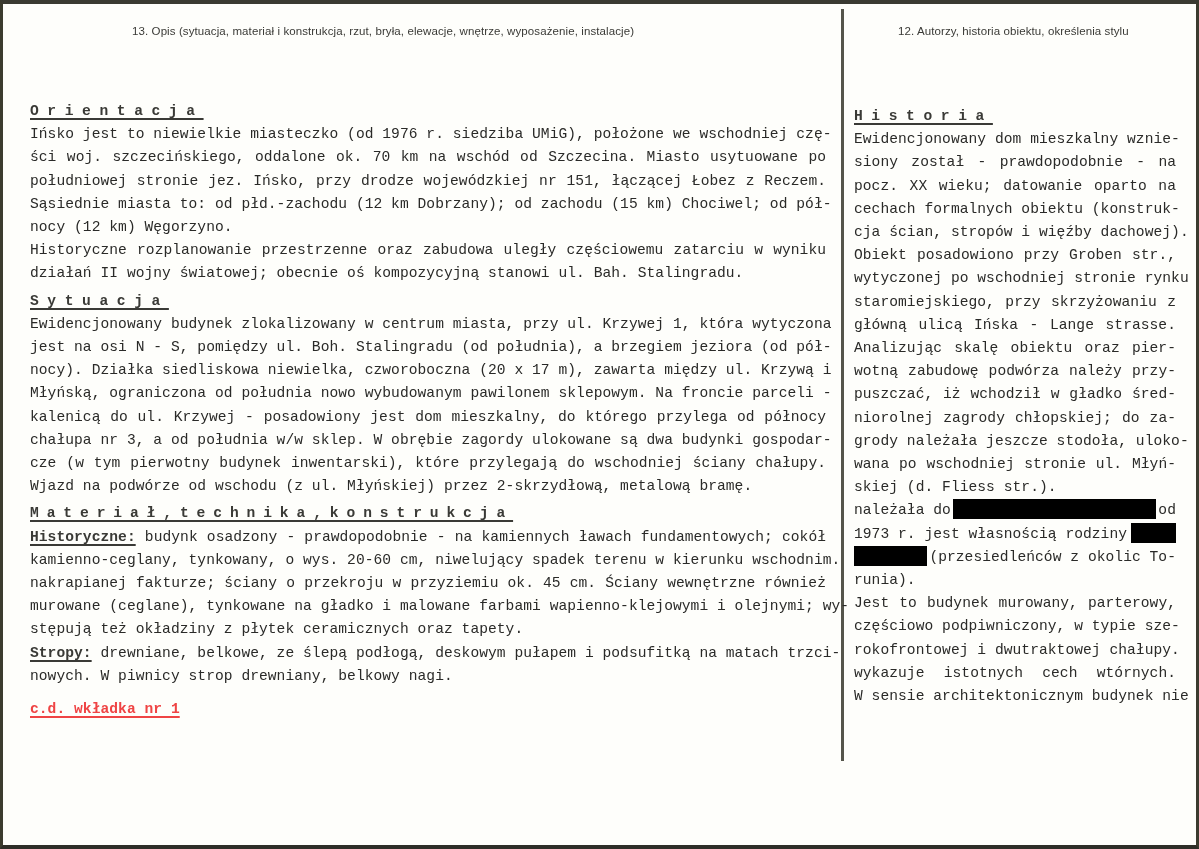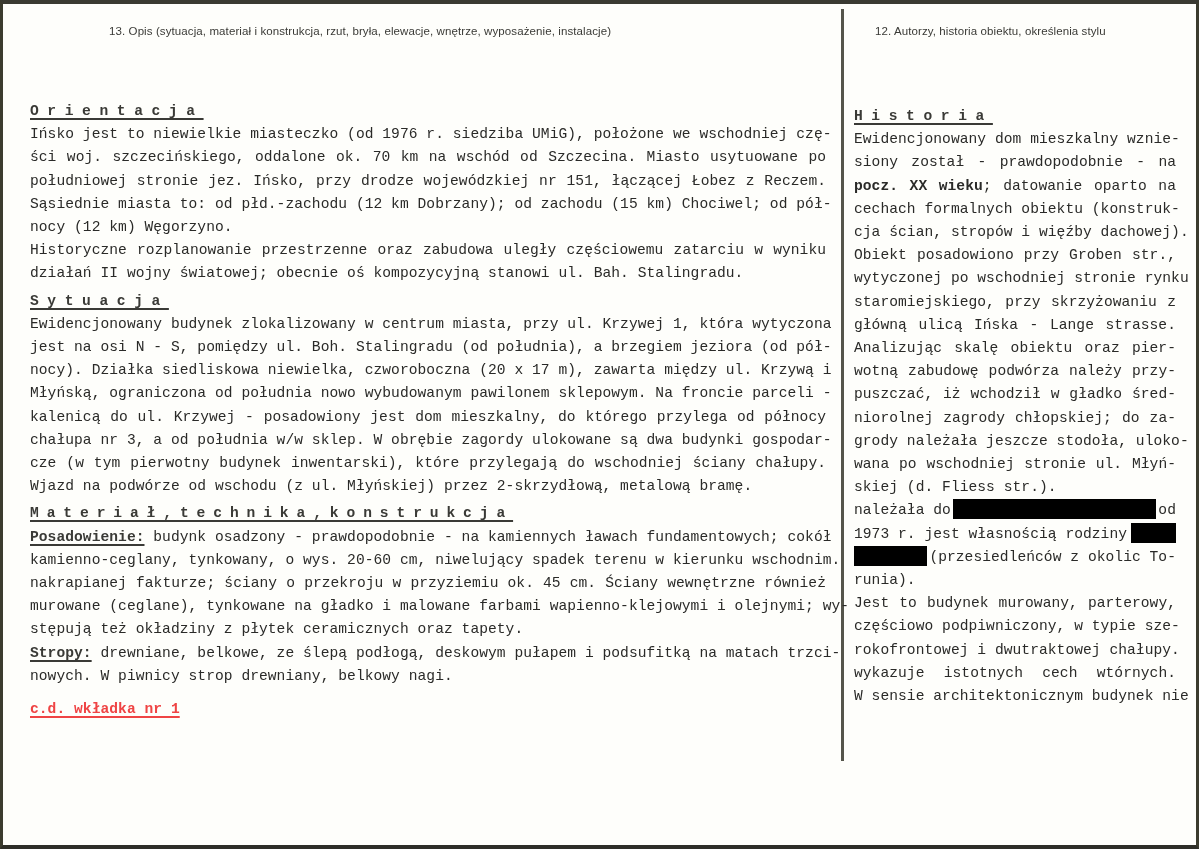--- a/index.html
+++ b/index.html
@@ -21,20 +21,21 @@
   }
   .divider {
     position:absolute; left:838px; top:5px; width:3px; height:752px;
     background:#55554b;
   }
   .form-label {
     position:absolute; top:21px;
     font-family:"Liberation Sans","DejaVu Sans",sans-serif;
     font-size:11.5px; color:#3a3a36; letter-spacing:0.1px;
     white-space:nowrap;
+    margin-left:23px;
   }
   .lbl-left { left:106px; }
   .lbl-right { left:872px; }
   .col {
     position:absolute;
     font-size:14.6px; line-height:23.2px;
     letter-spacing:0.05px;
     margin-top:29px;
   }
   .col-left { left:27px; top:67px; width:796px; }
@@ -48,21 +49,21 @@
     height:23px;
   }
   .h-mat { letter-spacing:7.9px; }
   .sec { margin:0 0 4px 0; }
   .line { white-space:nowrap; display:block; text-align:justify; text-align-last:justify; }
   .line.last { text-align-last:left; }
   .sub {
     font-weight:bold; text-decoration:underline; text-decoration-thickness:2px;
     text-underline-offset:3px; color:#3a3a36;
   }
-  .b { font-weight:bold; }
+  .b { font-weight:normal; }
   .cont { font-weight:bold; text-decoration:underline; text-decoration-thickness:2px; text-underline-offset:3px; margin-top:6px; display:inline-block; color:#ef4444; }
   .redact { display:inline-block; background:#000; height:20px; vertical-align:-4px; }
   .right-line { display:flex; justify-content:space-between; white-space:nowrap; }
 </style>
 </head>
 <body>
 
 <div class="page">
   <div class="divider"></div>
 
@@ -88,21 +89,21 @@
       <span class="line">nocy). Działka siedliskowa niewielka, czworoboczna (20 x 17 m), zawarta między ul. Krzywą i</span>
       <span class="line">Młyńską, ograniczona od południa nowo wybudowanym pawilonem sklepowym. Na froncie parceli -</span>
       <span class="line">kalenicą do ul. Krzywej - posadowiony jest dom mieszkalny, do którego przylega od północy</span>
       <span class="line">chałupa nr 3, a od południa w/w sklep. W obrębie zagordy ulokowane są dwa budynki gospodar-</span>
       <span class="line">cze (w tym pierwotny budynek inwentarski), które przylegają do wschodniej ściany chałupy.</span>
       <span class="line last">Wjazd na podwórze od wschodu (z ul. Młyńskiej) przez 2-skrzydłową, metalową bramę.</span>
     </div>
 
     <div class="sec">
       <span class="heading h-mat">Materiał,technika,konstrukcja</span>
-      <span class="line"><span class="sub">Posadowienie:</span><span> budynk osadzony - prawdopodobnie - na kamiennych ławach fundamentowych; cokół</span></span>
+      <span class="line"><span class="sub">Historyczne:</span><span> budynk osadzony - prawdopodobnie - na kamiennych ławach fundamentowych; cokół</span></span>
       <span class="line">kamienno-ceglany, tynkowany, o wys. 20-60 cm, niwelujący spadek terenu w kierunku wschodnim.</span>
       <span class="line">nakrapianej fakturze; ściany o przekroju w przyziemiu ok. 45 cm. Ściany wewnętrzne również</span>
       <span class="line">murowane (ceglane), tynkowane na gładko i malowane farbami wapienno-klejowymi i olejnymi; wy-</span>
       <span class="line last">stępują też okładziny z płytek ceramicznych oraz tapety.</span>
       <span class="line"><span class="sub">Stropy:</span><span> drewniane, belkowe, ze ślepą podłogą, deskowym pułapem i podsufitką na matach trzci-</span></span>
       <span class="line last">nowych. W piwnicy strop drewniany, belkowy nagi.</span>
     </div>
 
     <span class="cont">c.d. wkładka nr 1</span>
   </div>

